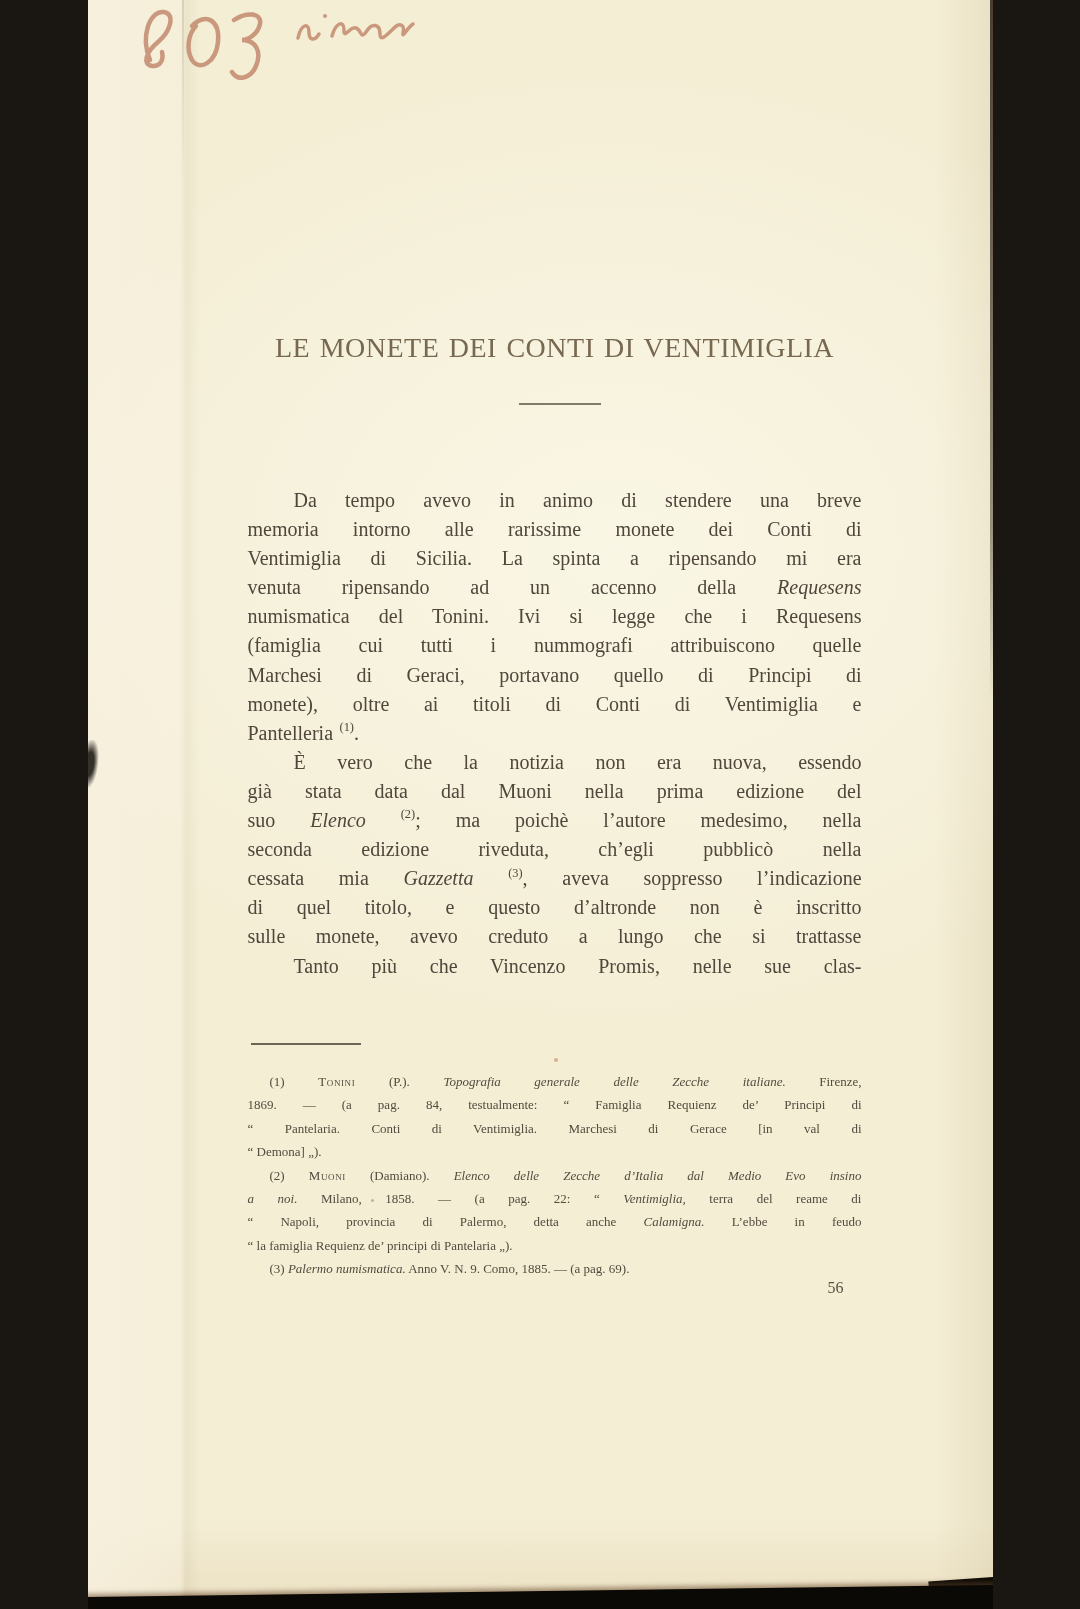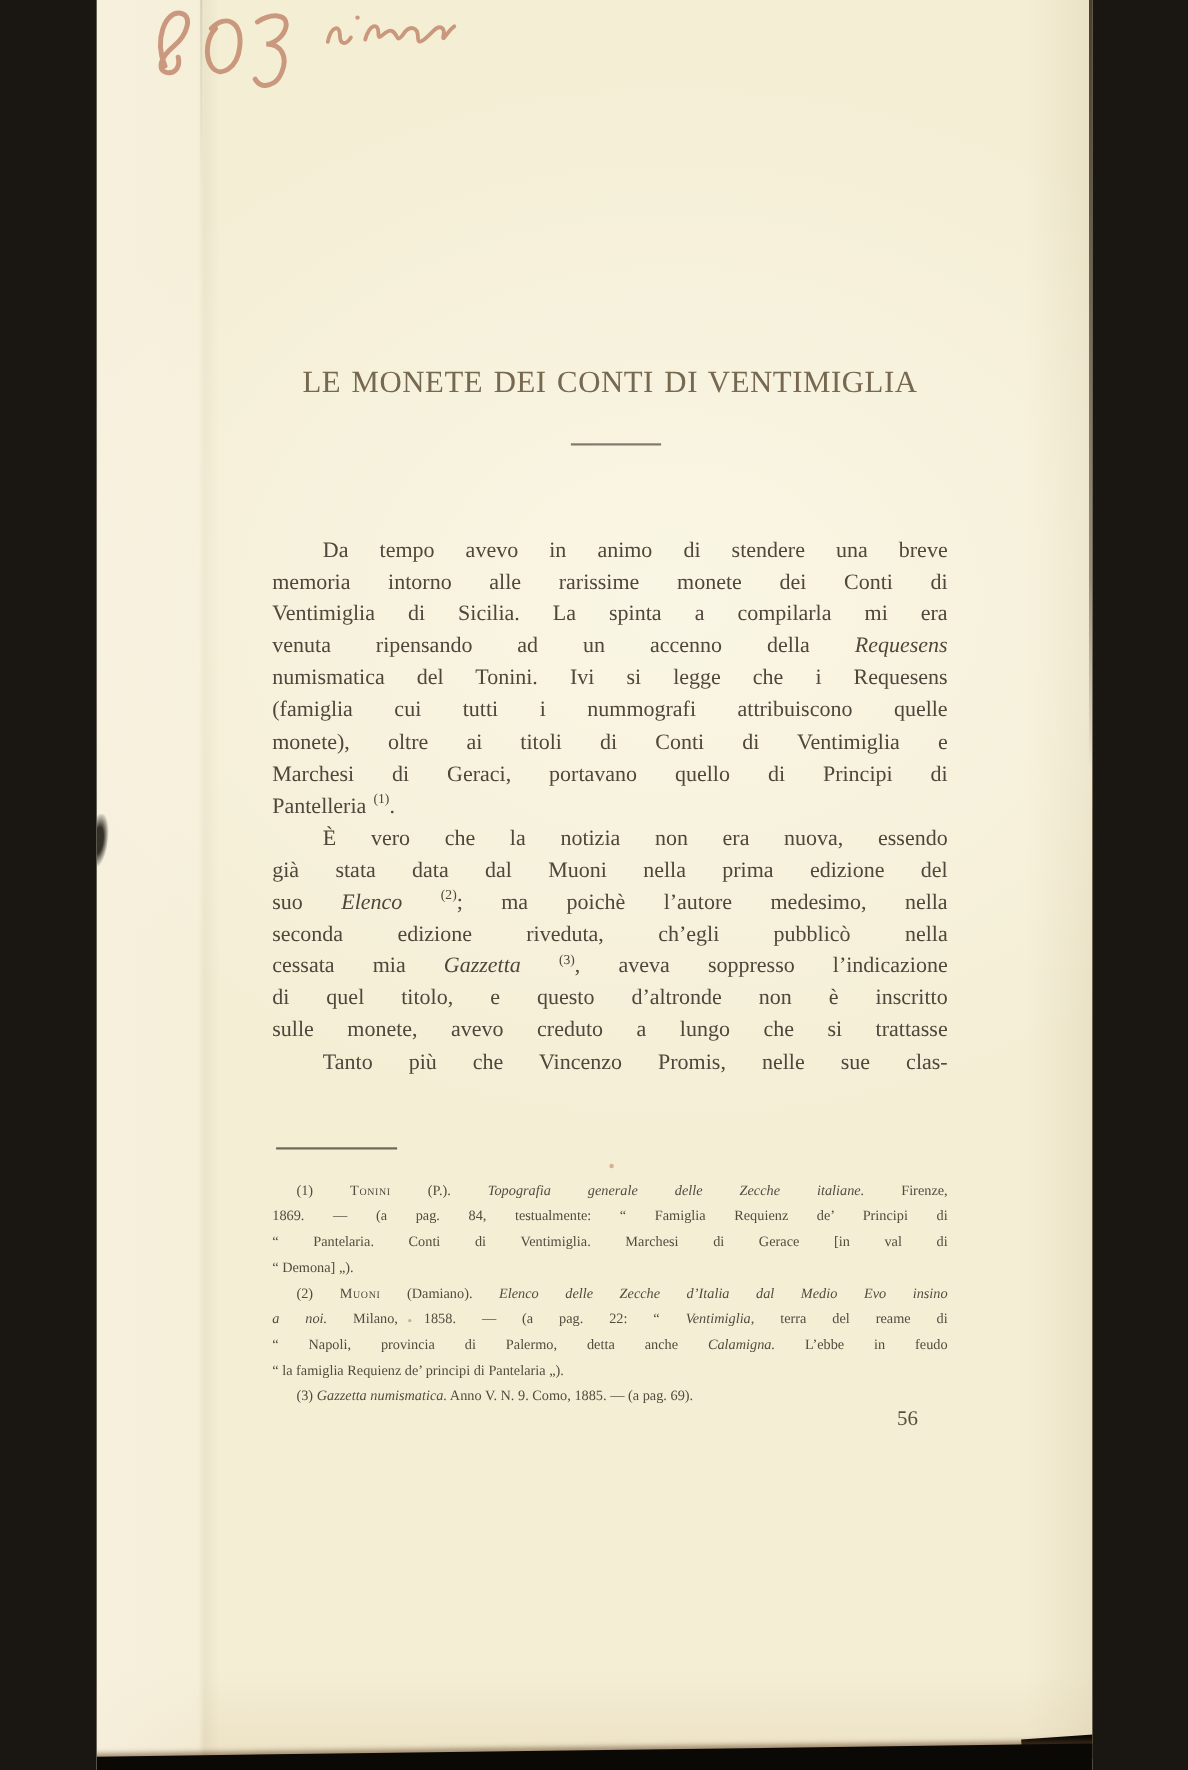--- a/index.html
+++ b/index.html
@@ -44,21 +44,21 @@
   }
   .line{ text-align:justify; text-align-last:justify; }
   .line.no-just{ text-align-last:left; }
   .body-text .line.indent{ text-indent:46px; }
   .footnotes .line.indent{ text-indent:22px; }
   .it{ font-style:italic; }
   .sc{ font-variant:small-caps; letter-spacing:.6px; }
   sup{ font-size:62%; line-height:0; position:relative; top:-1px; letter-spacing:0; }
   .page-number{
     position:absolute; left:728px; top:1279px; width:40px;
-    font-size:19px; color:#5a4f42;
+    font-size:16px; text-align:center; color:#5a4f42;
   }
   .handwriting{ position:absolute; left:18px; top:2px; opacity:.85; }
   .crease{
     position:absolute; left:94px; top:0; width:2px; height:180px;
     background:linear-gradient(180deg, rgba(150,130,95,.25), rgba(150,130,95,0));
   }
   .ink-mark{
     position:absolute; left:-4px; top:740px; width:14px; height:48px;
     background:radial-gradient(ellipse at 40% 50%, #34302a 0 35%, rgba(52,48,42,0) 75%);
     transform:rotate(7deg);
@@ -95,26 +95,26 @@
     <path stroke-width="3.5" d="M192,36 C195,22 203,20 203,30 C203,38 208,40 213,32 M226,34 C230,20 238,18 238,28 C238,38 244,24 250,26 C256,28 254,38 260,30 C266,20 274,22 274,32 C274,40 280,34 288,26 C294,20 299,23 297,31 C296,37 301,26 307,22"></path>
     <circle cx="219" cy="14" r="2" fill="#c38a6e" stroke="none"></circle>
   </svg>
 
   <h1 class="title">LE MONETE DEI CONTI DI VENTIMIGLIA</h1>
   <div class="title-rule"></div>
 
   <div class="body-text" id="body-lines">
       <div class="line indent"><span>Da tempo avevo in animo di stendere una breve</span></div>
       <div class="line"><span>memoria intorno alle rarissime monete dei Conti di</span></div>
-      <div class="line"><span>Ventimiglia di Sicilia. La spinta a compilarla mi era</span></div>
+      <div class="line"><span>Ventimiglia di Sicilia. La spinta a ripensando mi era</span></div>
       <div class="line"><span>venuta ripensando ad un accenno della </span><span class="it">Requesens</span></div>
       <div class="line"><span>numismatica del Tonini. Ivi si legge che i Requesens</span></div>
       <div class="line"><span>(famiglia cui tutti i nummografi attribuiscono quelle</span></div>
+      <div class="line"><span>Marchesi di Geraci, portavano quello di Principi di</span></div>
       <div class="line"><span>monete), oltre ai titoli di Conti di Ventimiglia e</span></div>
-      <div class="line"><span>Marchesi di Geraci, portavano quello di Principi di</span></div>
       <div class="line no-just"><span>Pantelleria </span><sup>(1)</sup><span>.</span></div>
       <div class="line indent"><span>È vero che la notizia non era nuova, essendo</span></div>
       <div class="line"><span>già stata data dal Muoni nella prima edizione del</span></div>
       <div class="line"><span>suo </span><span class="it">Elenco </span><sup>(2)</sup><span>; ma poichè l’autore medesimo, nella</span></div>
       <div class="line"><span>seconda edizione riveduta, ch’egli pubblicò nella</span></div>
       <div class="line"><span>cessata mia </span><span class="it">Gazzetta </span><sup>(3)</sup><span>, aveva soppresso l’indicazione</span></div>
       <div class="line"><span>di quel titolo, e questo d’altronde non è inscritto</span></div>
       <div class="line"><span>sulle monete, avevo creduto a lungo che si trattasse</span></div>
       <div class="line indent"><span>Tanto più che Vincenzo Promis, nelle sue clas-</span></div>
     </div>
@@ -122,21 +122,21 @@
   <div class="footnote-rule"></div>
   <div class="footnotes" id="footnote-lines">
       <div class="line indent"><span>(1) </span><span class="sc">Tonini</span><span> (P.). </span><span class="it">Topografia generale delle Zecche italiane.</span><span> Firenze,</span></div>
       <div class="line"><span>1869. — (a pag. 84, testualmente: “ Famiglia Requienz de’ Principi di</span></div>
       <div class="line"><span>“ Pantelaria. Conti di Ventimiglia. Marchesi di Gerace [in val di</span></div>
       <div class="line no-just"><span>“ Demona] „).</span></div>
       <div class="line indent"><span>(2) </span><span class="sc">Muoni</span><span> (Damiano). </span><span class="it">Elenco delle Zecche d’Italia dal Medio Evo insino</span></div>
       <div class="line"><span class="it">a noi.</span><span> Milano, 1858. — (a pag. 22: “ </span><span class="it">Ventimiglia,</span><span> terra del reame di</span></div>
       <div class="line"><span>“ Napoli, provincia di Palermo, detta anche </span><span class="it">Calamigna.</span><span> L’ebbe in feudo</span></div>
       <div class="line no-just"><span>“ la famiglia Requienz de’ principi di Pantelaria „).</span></div>
-      <div class="line indent no-just"><span>(3) </span><span class="it">Gazzetta numismatica.</span><span> Anno V. N. 9. Como, 1885. — (a pag. 69).</span></div>
+      <div class="line indent no-just"><span>(3) </span><span class="it">Palermo numismatica.</span><span> Anno V. N. 9. Como, 1885. — (a pag. 69).</span></div>
     </div>
 
   <div class="page-number">56</div>
 
   <div class="ink-mark"></div>
   <div class="speck red" style="left:466px; top:1058px;"></div>
   <div class="speck dark" style="left:283px; top:1199px; width:3px; height:3px;"></div>
 
   <div class="right-edge-line"></div>
   <div class="bottom-corner"></div>

